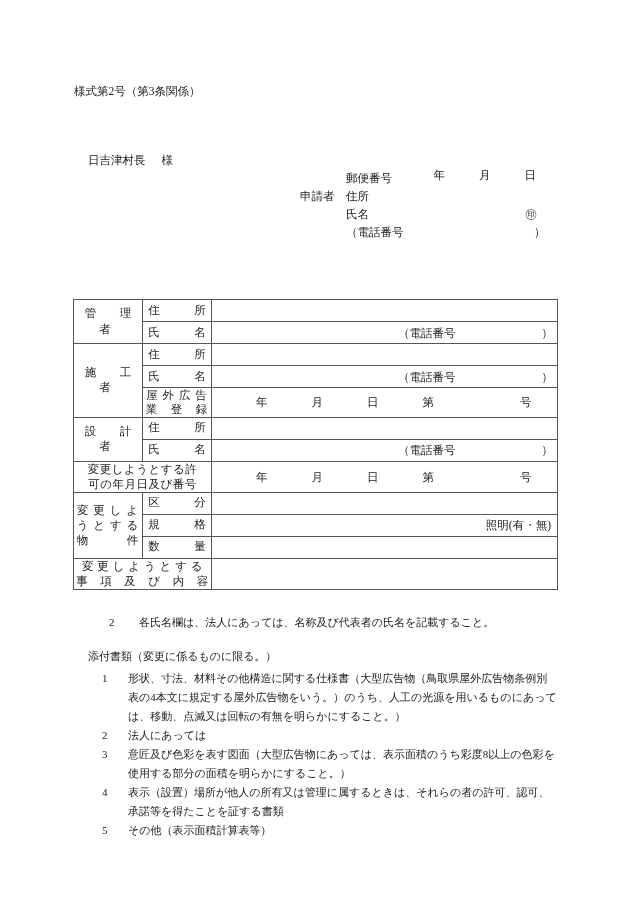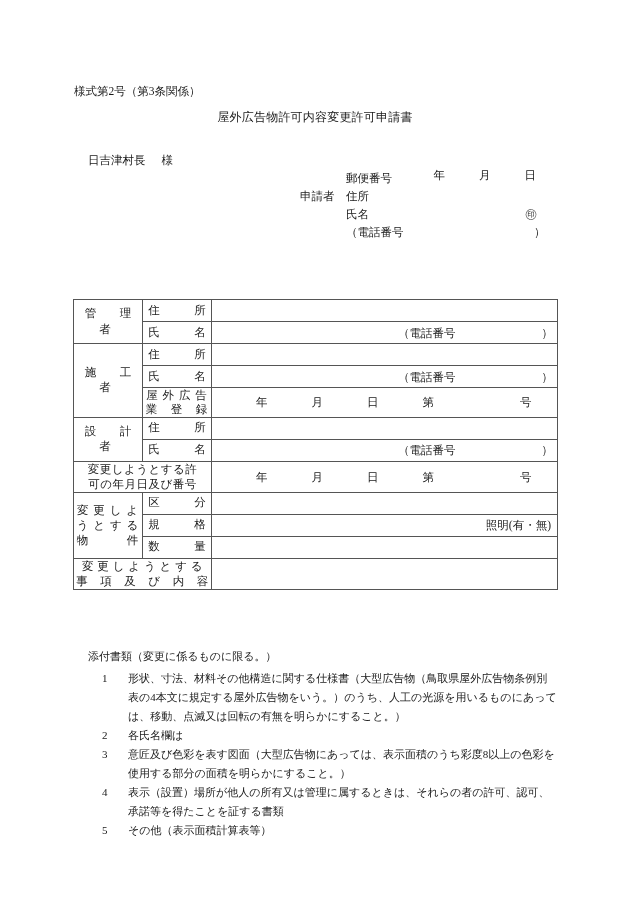--- a/index.html
+++ b/index.html
@@ -226,21 +226,20 @@
   }
   .attach-text { display: block; }
 </style>
 </head>
 <body>
 
 <div class="page">
 
   <div class="form-no">様式第2号（第3条関係）</div>
 
-  <div class="doc-title">屋外広告物許可内容変更許可申請書</div>
 
   <div class="date-line">
     <span class="date-y">年</span><span class="date-m">月</span><span class="date-d">日</span>
   </div>
 
   <div class="addressee">
     <span>日吉津村長</span><span class="sama">様</span>
   </div>
 
   <div class="applicant">
@@ -375,31 +374,34 @@
         <td colspan="2" class="lbl lbl-wide tall-big">変 更 し よ う と す る
 事　項　及　び　内　容</td>
         <td class="tall-big">
             <div class="cell-body"></div>
           </td>
       </tr>
     </tbody>
   </table>
 
   <div class="notes">
+    <div class="note-row">
+      <span class="note-num indent">2</span><span>各氏名欄は、法人にあっては、名称及び代表者の氏名を記載すること。</span>
+    </div>
   </div>
 
   <div class="attach-title">添付書類（変更に係るものに限る。）</div>
   <div class="attach-list">
     <div class="attach-item">
       <span class="num">1</span>
       <span class="attach-text">形状、寸法、材料その他構造に関する仕様書（大型広告物（鳥取県屋外広告物条例別表の4本文に規定する屋外広告物をいう。）のうち、人工の光源を用いるものにあっては、移動、点滅又は回転の有無を明らかにすること。）</span>
     </div>
     <div class="attach-item">
       <span class="num">2</span>
-      <span class="attach-text">各氏名欄は</span>
+      <span class="attach-text">法人にあっては</span>
     </div>
     <div class="attach-item">
       <span class="num">3</span>
       <span class="attach-text">意匠及び色彩を表す図面（大型広告物にあっては、表示面積のうち彩度8以上の色彩を使用する部分の面積を明らかにすること。）</span>
     </div>
     <div class="attach-item">
       <span class="num">4</span>
       <span class="attach-text">表示（設置）場所が他人の所有又は管理に属するときは、それらの者の許可、認可、承諾等を得たことを証する書類</span>
     </div>
     <div class="attach-item">

